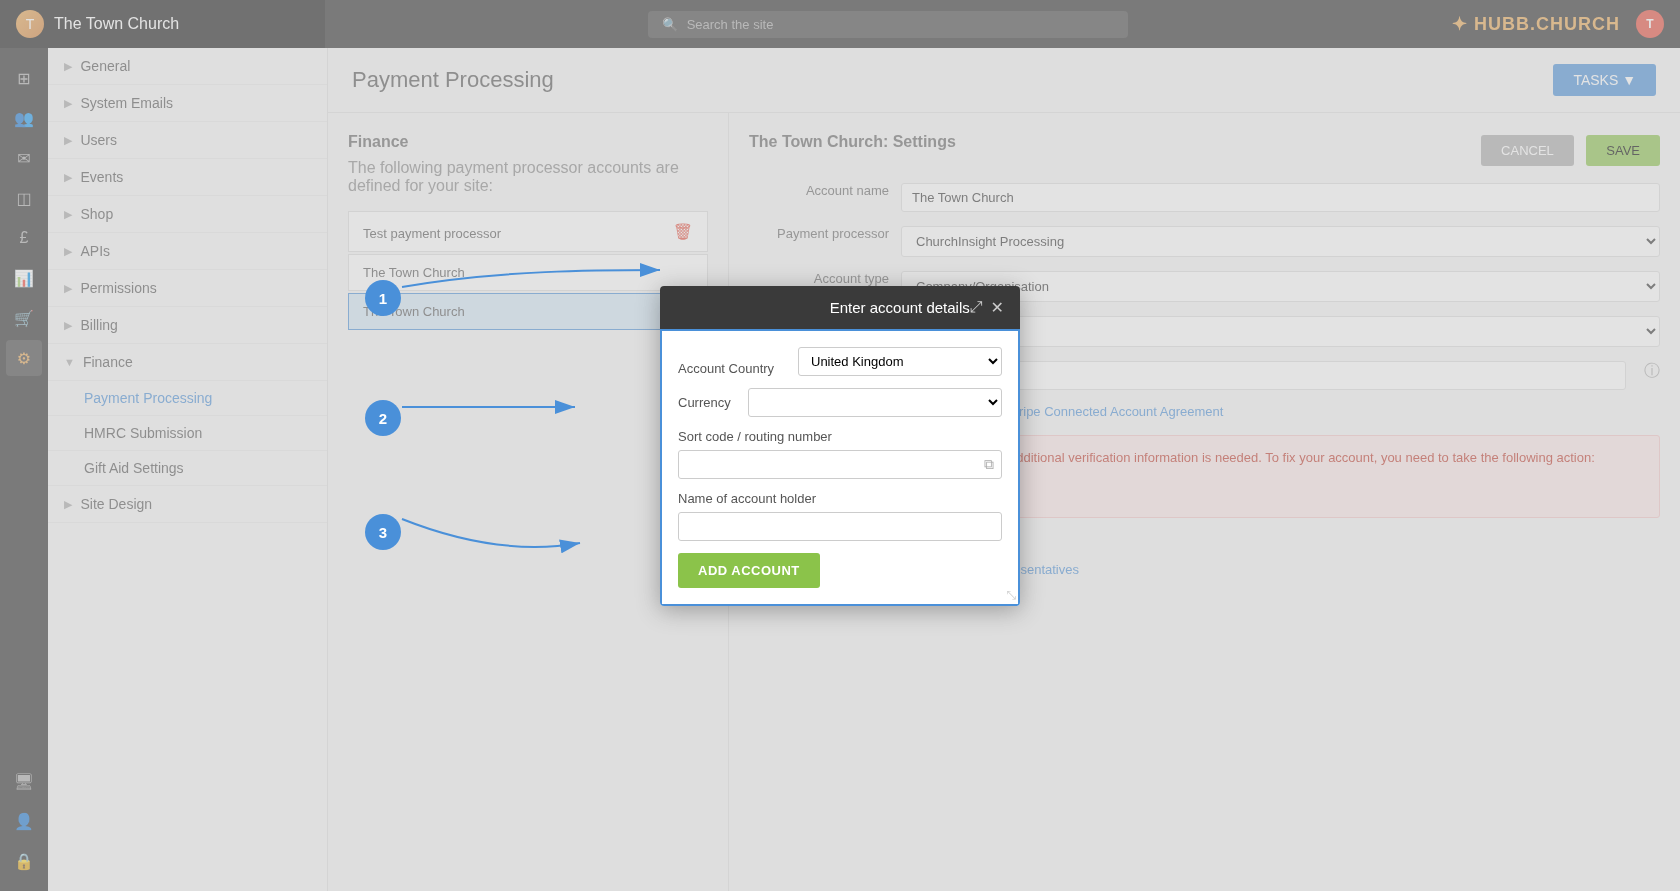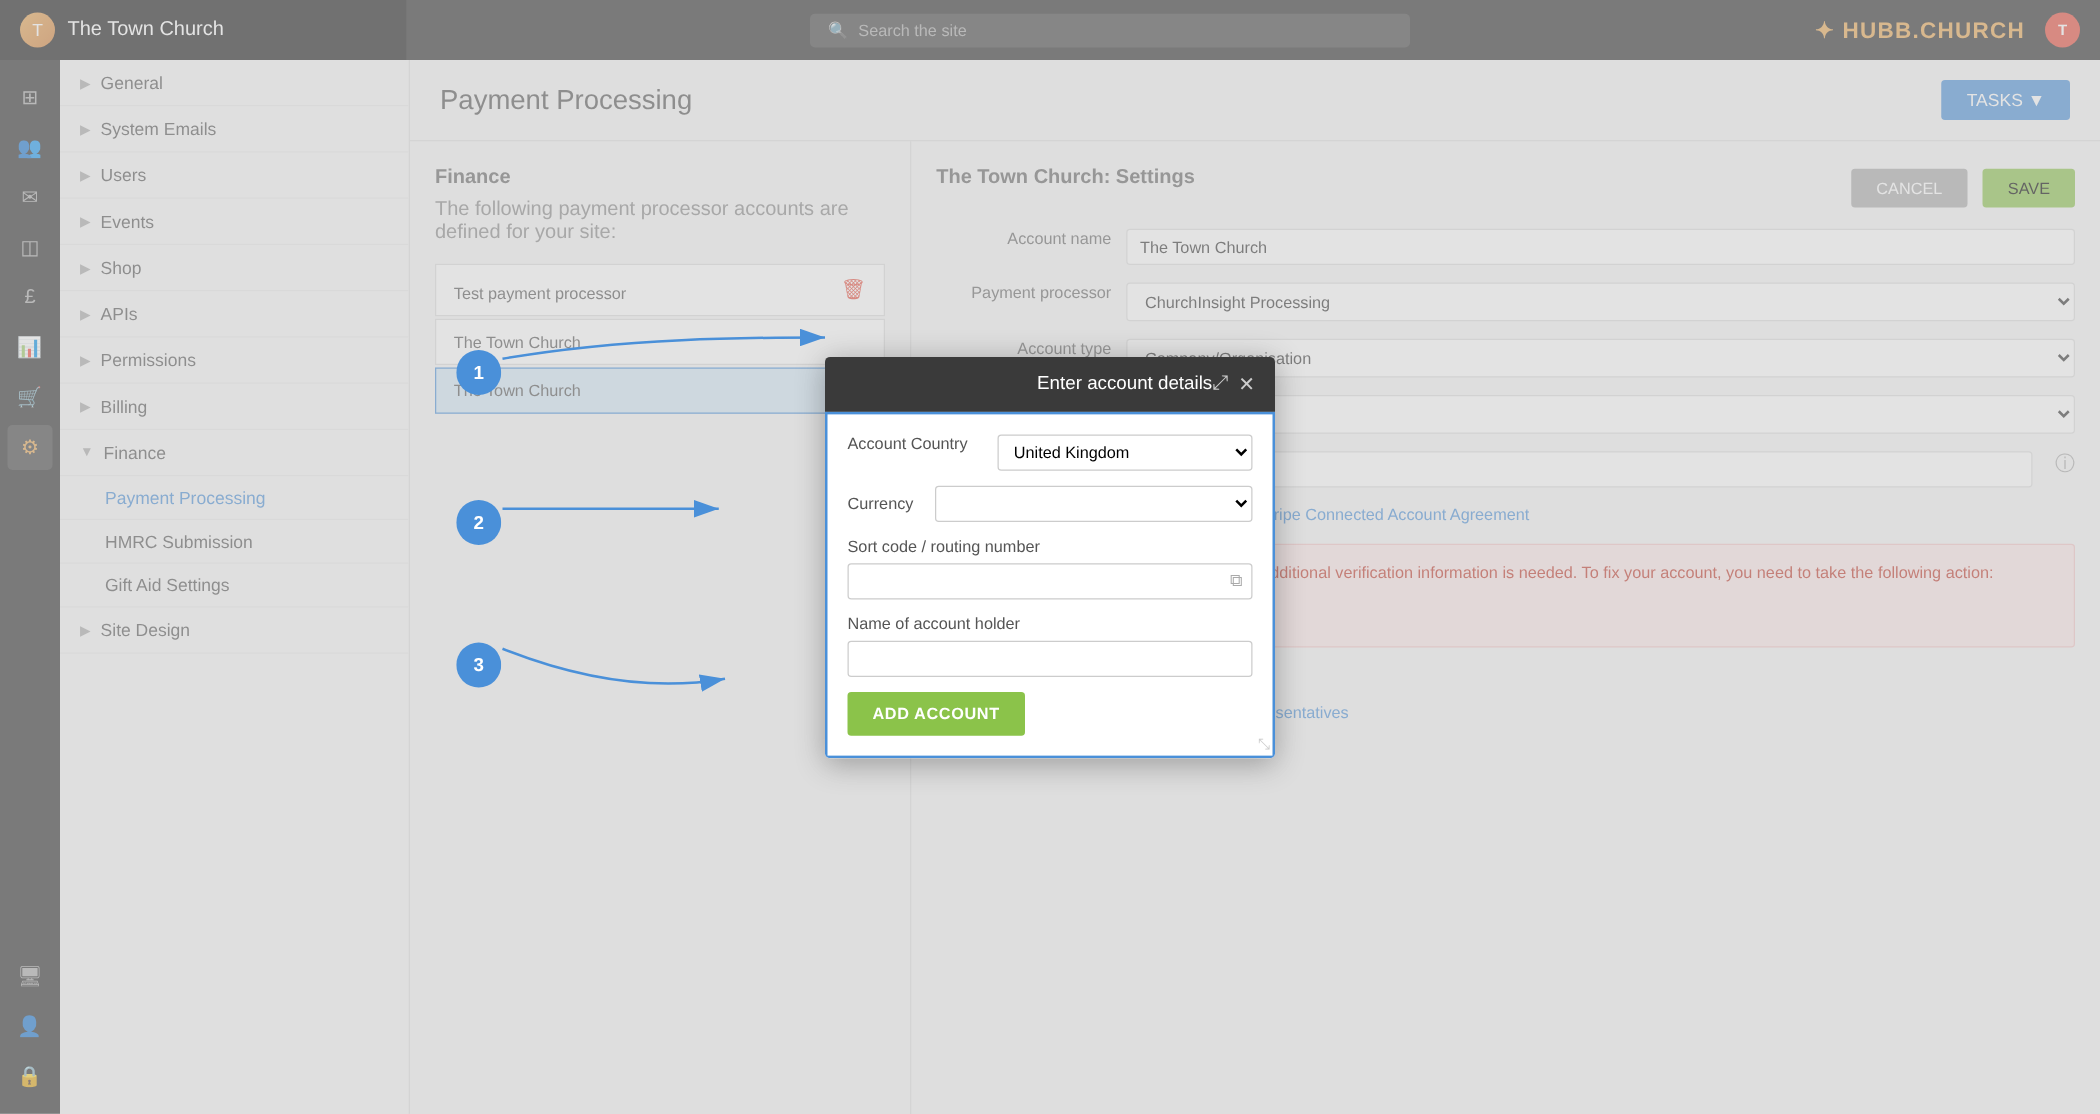--- a/index.html
+++ b/index.html
@@ -141,21 +141,21 @@
       box-shadow: 0 4px 24px rgba(0,0,0,0.3); overflow: hidden;
     }
     .modal-header {
       background: #3a3a3a; color: white; padding: 12px 16px;
       display: flex; align-items: center; justify-content: flex-end;
     }
     .modal-title { font-size: 15px; font-weight: 500; }
     .modal-header-btns { display: flex; gap: 8px; }
     .modal-btn { color: #ccc; cursor: pointer; font-size: 16px; }
     .modal-body { padding: 16px; border: 2px solid #4a90d9; }
-    .modal-field-row { display: flex; align-items: flex-start; margin-bottom: 12px; gap: 10px; }
+    .modal-field-row { display: flex; align-items: flex-end; margin-bottom: 12px; gap: 10px; }
     .modal-label { font-size: 13px; color: #555; min-width: 110px; }
     .modal-select {
       flex: 1; padding: 5px 8px; border: 1px solid #ccc; border-radius: 3px;
       font-size: 13px; background: white;
     }
     .modal-currency-row { display: flex; align-items: center; margin-bottom: 12px; gap: 10px; }
     .modal-currency-label { font-size: 13px; color: #555; min-width: 60px; }
     .modal-section-label { font-size: 13px; color: #555; margin-bottom: 6px; }
     .modal-input {
       width: 100%; padding: 6px 10px; border: 1px solid #ccc; border-radius: 3px;

